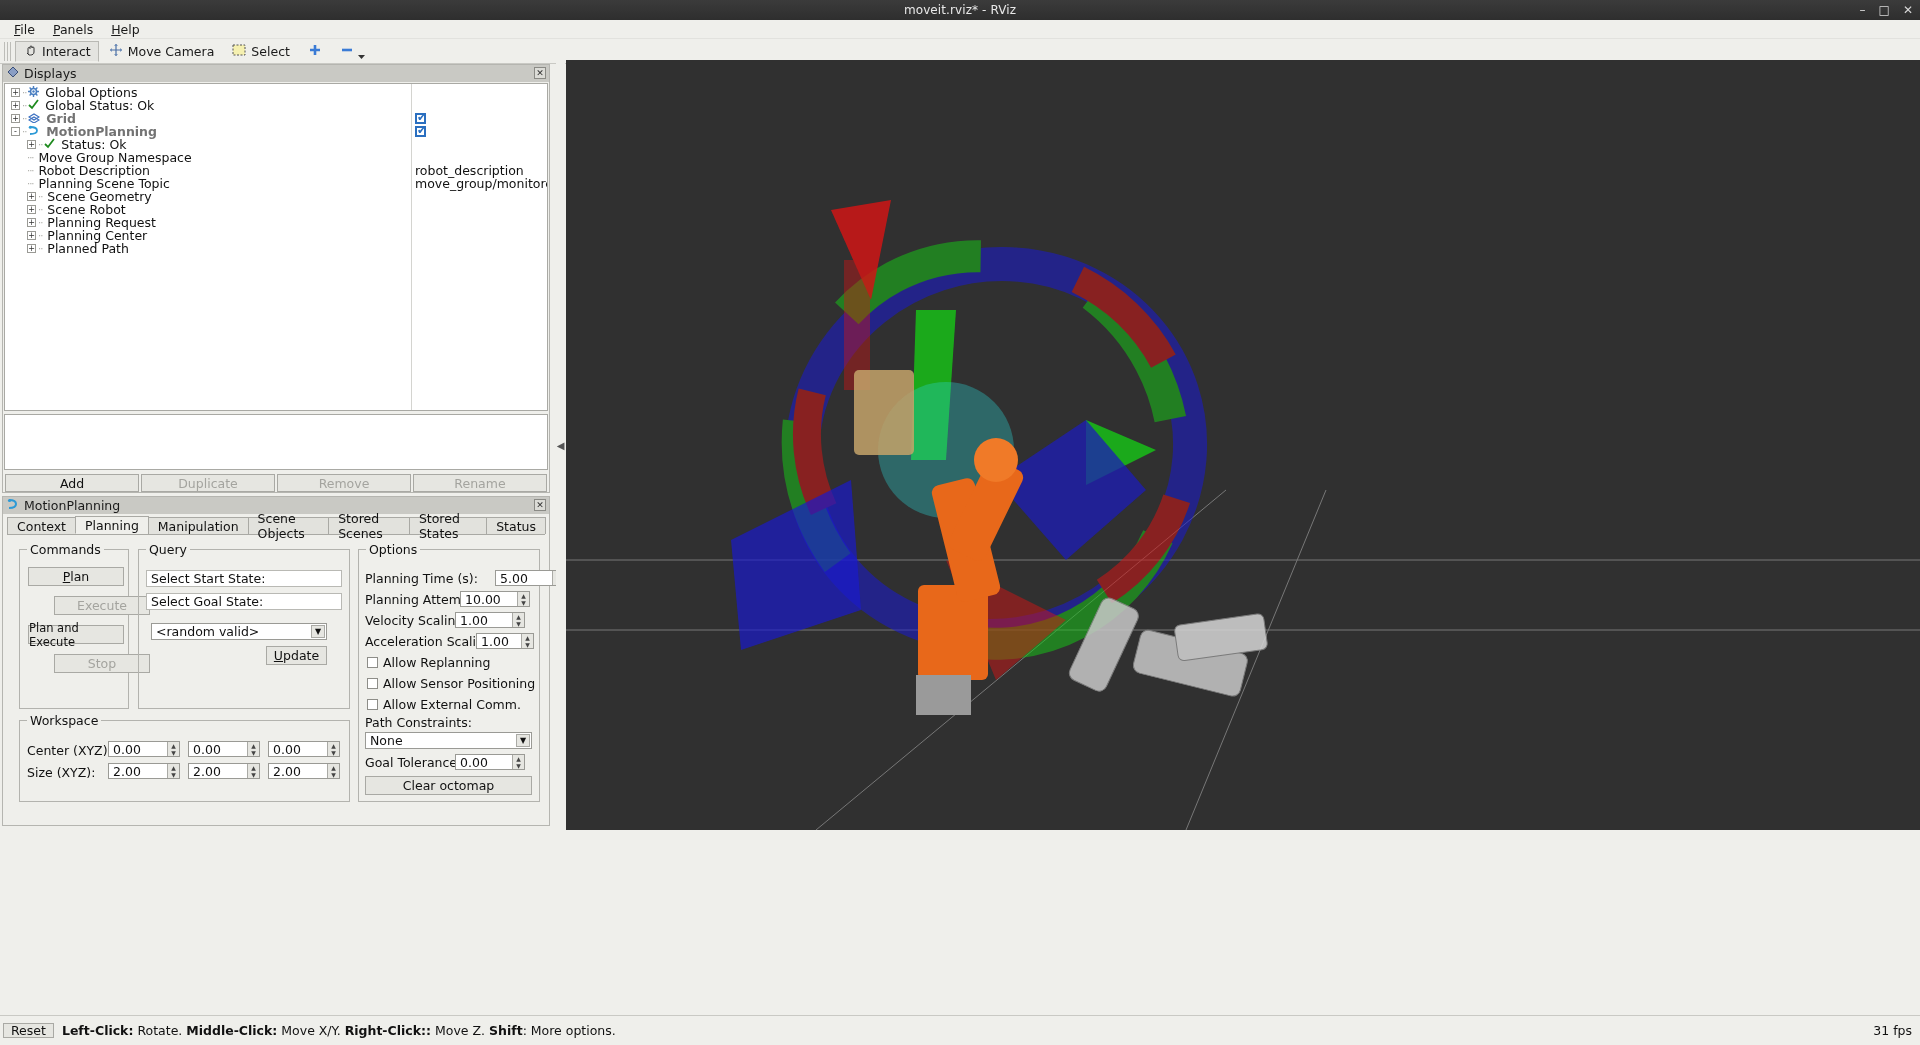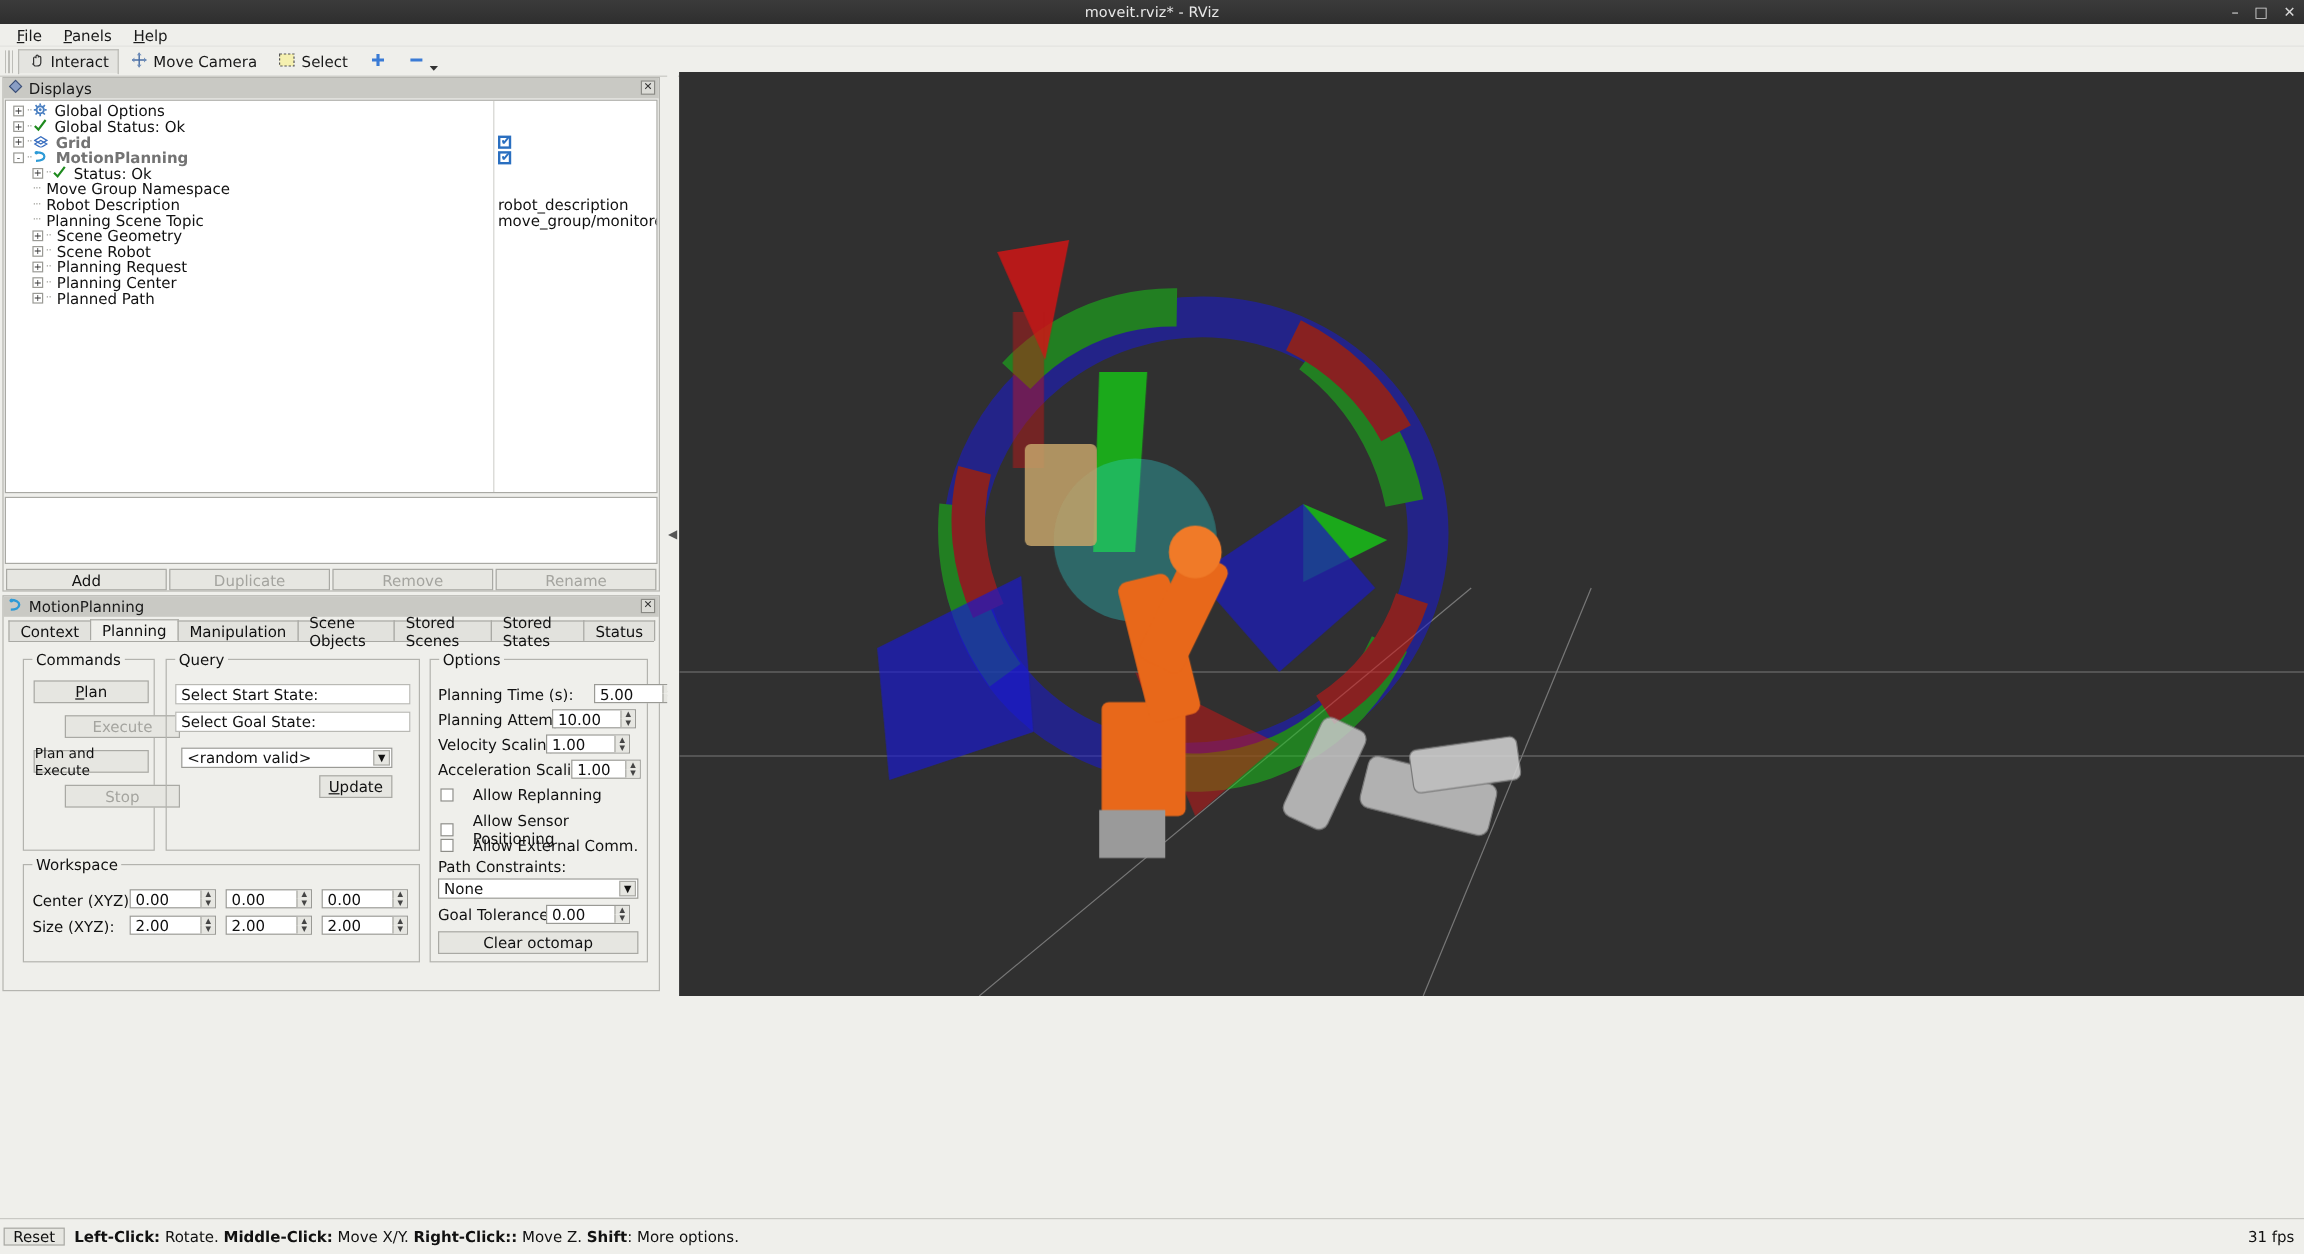--- a/index.html
+++ b/index.html
@@ -115,21 +115,21 @@
             font-size: 12.5px; color: #111; display: flex; align-items: center; justify-content: center; }
   .updbtn u { text-decoration: underline; }
 
   .olabel { position: absolute; font-size: 12.5px; color: #111; }
   .spin { position: absolute; height: 16px; background: #ffffff; border: 1px solid #9a9a95;
           font-size: 12.5px; color: #111; display: flex; align-items: center; padding-left: 4px; }
   .spin .sbtns { position: absolute; right: 0; top: 0; width: 12px; height: 14px;
                  display: flex; flex-direction: column; }
   .spin .sbtns i { flex: 1; background: #e6e6e1; border-left: 1px solid #aaaaa5;
                    font-size: 6px; line-height: 7px; text-align: center; font-style: normal; color: #444; }
-  .cbrow { position: absolute; display: flex; align-items: center; gap: 16px; font-size: 12.5px; color: #111; }
+  .cbrow { position: absolute; display: flex; align-items: center; gap: 5px; font-size: 12.5px; color: #111; }
   .cbox { width: 11px; height: 11px; border: 1px solid #8d8d88; background: #fff; flex: none; }
   .clearbtn { position: absolute; height: 19px; background: #e6e6e1; border: 1px solid #a9a9a4;
               font-size: 12.5px; color: #111; display: flex; align-items: center; justify-content: center; }
   .wlabel { position: absolute; font-size: 12.5px; color: #111; }
 
   
   #view3d { position: absolute; left: 566px; top: 60px; width: 1354px; height: 770px;
             background: #303030; overflow: hidden; }
   .collapse-handle { position: absolute; width: 9px; height: 770px; top: 60px;
                      display: flex; align-items: center; justify-content: center;

